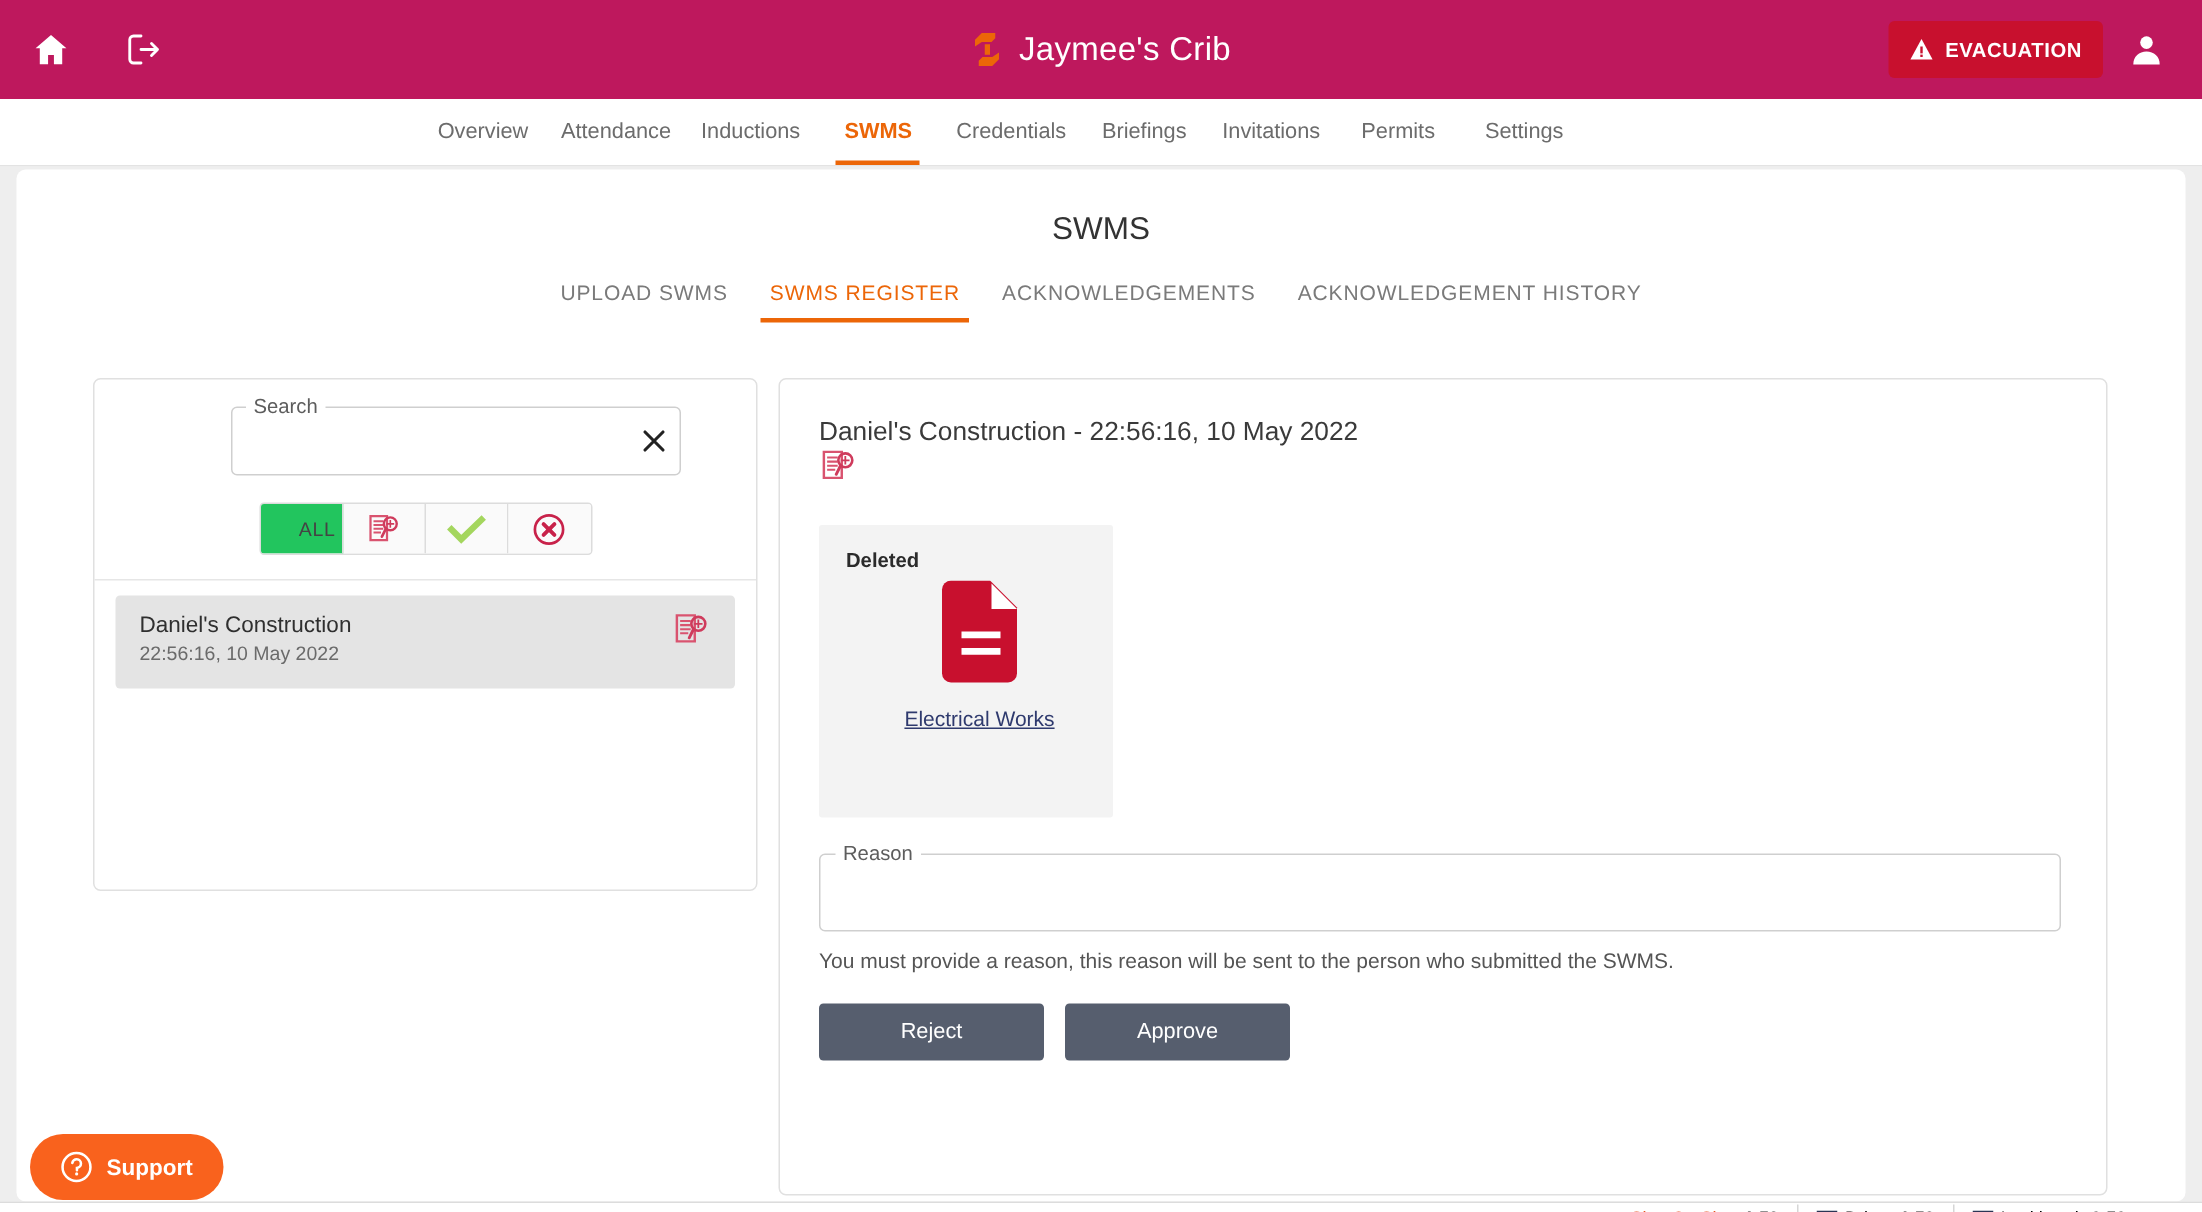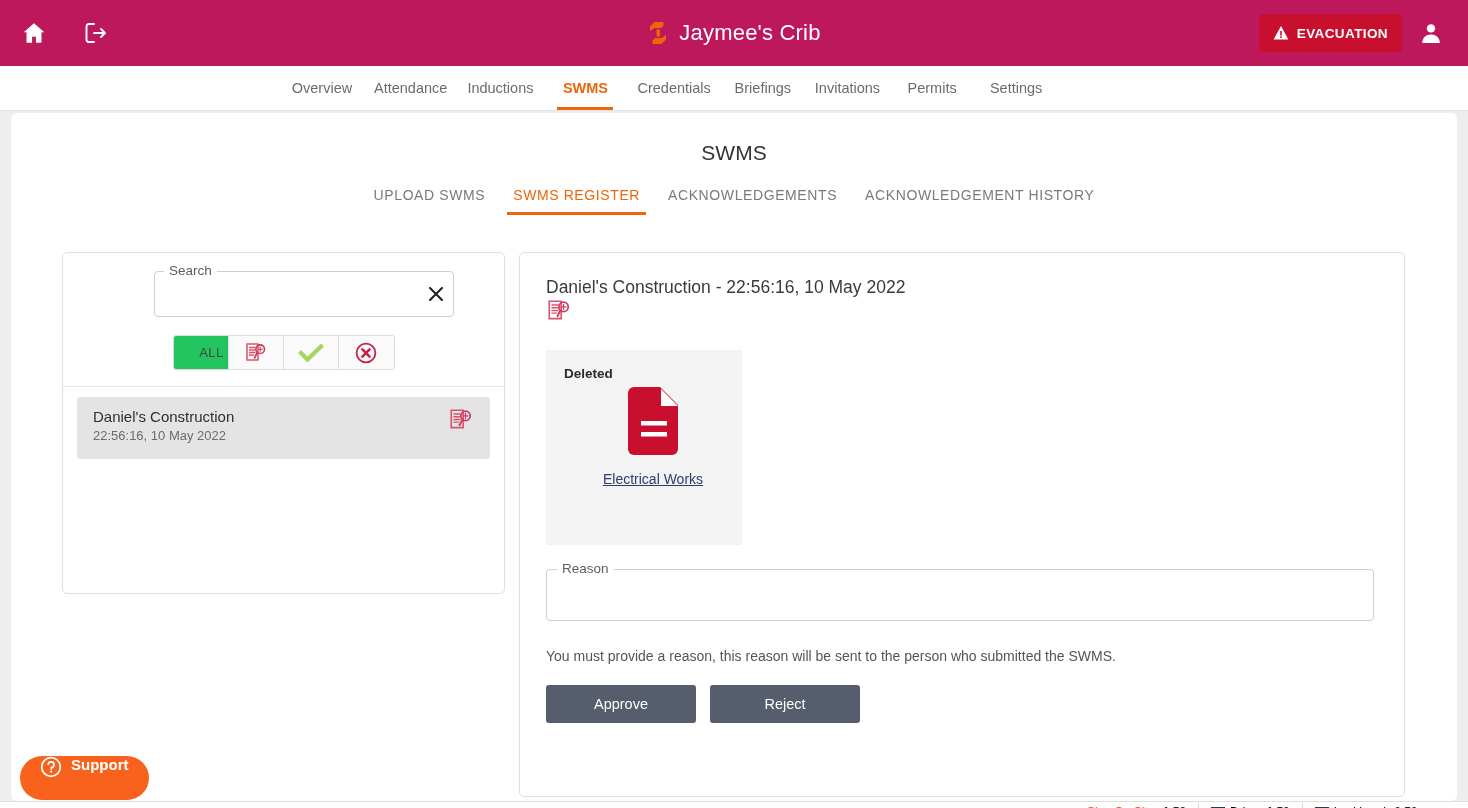--- a/index.html
+++ b/index.html
@@ -209,36 +209,36 @@
   .reason-legend {
     position:absolute; top:-9px; left:10px; background:#fff;
     padding:0 5px; font-size:13.5px; color:#5d5d5d;
   }
   .reason-input {
     width:100%; height:100%; border:none; outline:none; resize:none;
     background:transparent; padding: 8px 10px;
     font-family:"Liberation Sans", sans-serif; font-size:14px;
   }
   .helper {
-    margin-top: 27px; font-size: 14px; color:#555;
+    margin-top: 11px; font-size: 14px; color:#555;
   }
   .actions { margin-top: 21px; display:flex; gap: 14px; }
   .btn-action {
     background: #565e6e; color:#fff; border:none; border-radius:3px;
     height: 38px; min-width: 150px; padding: 0 18px;
     font-size: 14.5px; cursor:pointer;
     font-family:"Liberation Sans", sans-serif;
   }
 
   
   .support-btn {
     position: absolute; left: 20px; bottom: 8px;
     background: #f9621d; color: #fff;
     border-radius: 22px; height: 44px; padding: 0 20px;
-    display:flex; align-items:flex-start; gap: 9px;
+    display:flex; align-items:center; gap: 9px;
     font-size: 15px; font-weight: 700; cursor:pointer;
     z-index: 20;
   }
 
   
   .bottom-strip {
     position: absolute; left: 0; bottom: 0; width: 1468px; height: 7px;
     background: #ffffff; border-top: 1px solid #dcdcdc;
     overflow: hidden;
   }
@@ -425,22 +425,22 @@
       </div>
 
 
       <div class="reason-box">
         <span class="reason-legend">Reason</span>
         <textarea class="reason-input" placeholder="" style=""></textarea>
       </div>
       <div class="helper">You must provide a reason, this reason will be sent to the person who submitted the SWMS.</div>
 
       <div class="actions">
+        <button class="btn-action">Reject</button>
         <button class="btn-action">Approve</button>
-        <button class="btn-action">Reject</button>
       </div>
     </div>
 
   </div>
 </div>
 
 <div class="support-btn">
   <svg width="22" height="22" viewBox="0 0 22 22">
     <circle cx="11" cy="11" r="9.3" fill="none" stroke="#ffffff" stroke-width="1.7"></circle>
     <path d="M8.2 8.3 a2.9 2.9 0 1 1 3.1 3.3 v1.5" fill="none" stroke="#ffffff" stroke-width="1.7" stroke-linecap="round"></path>

